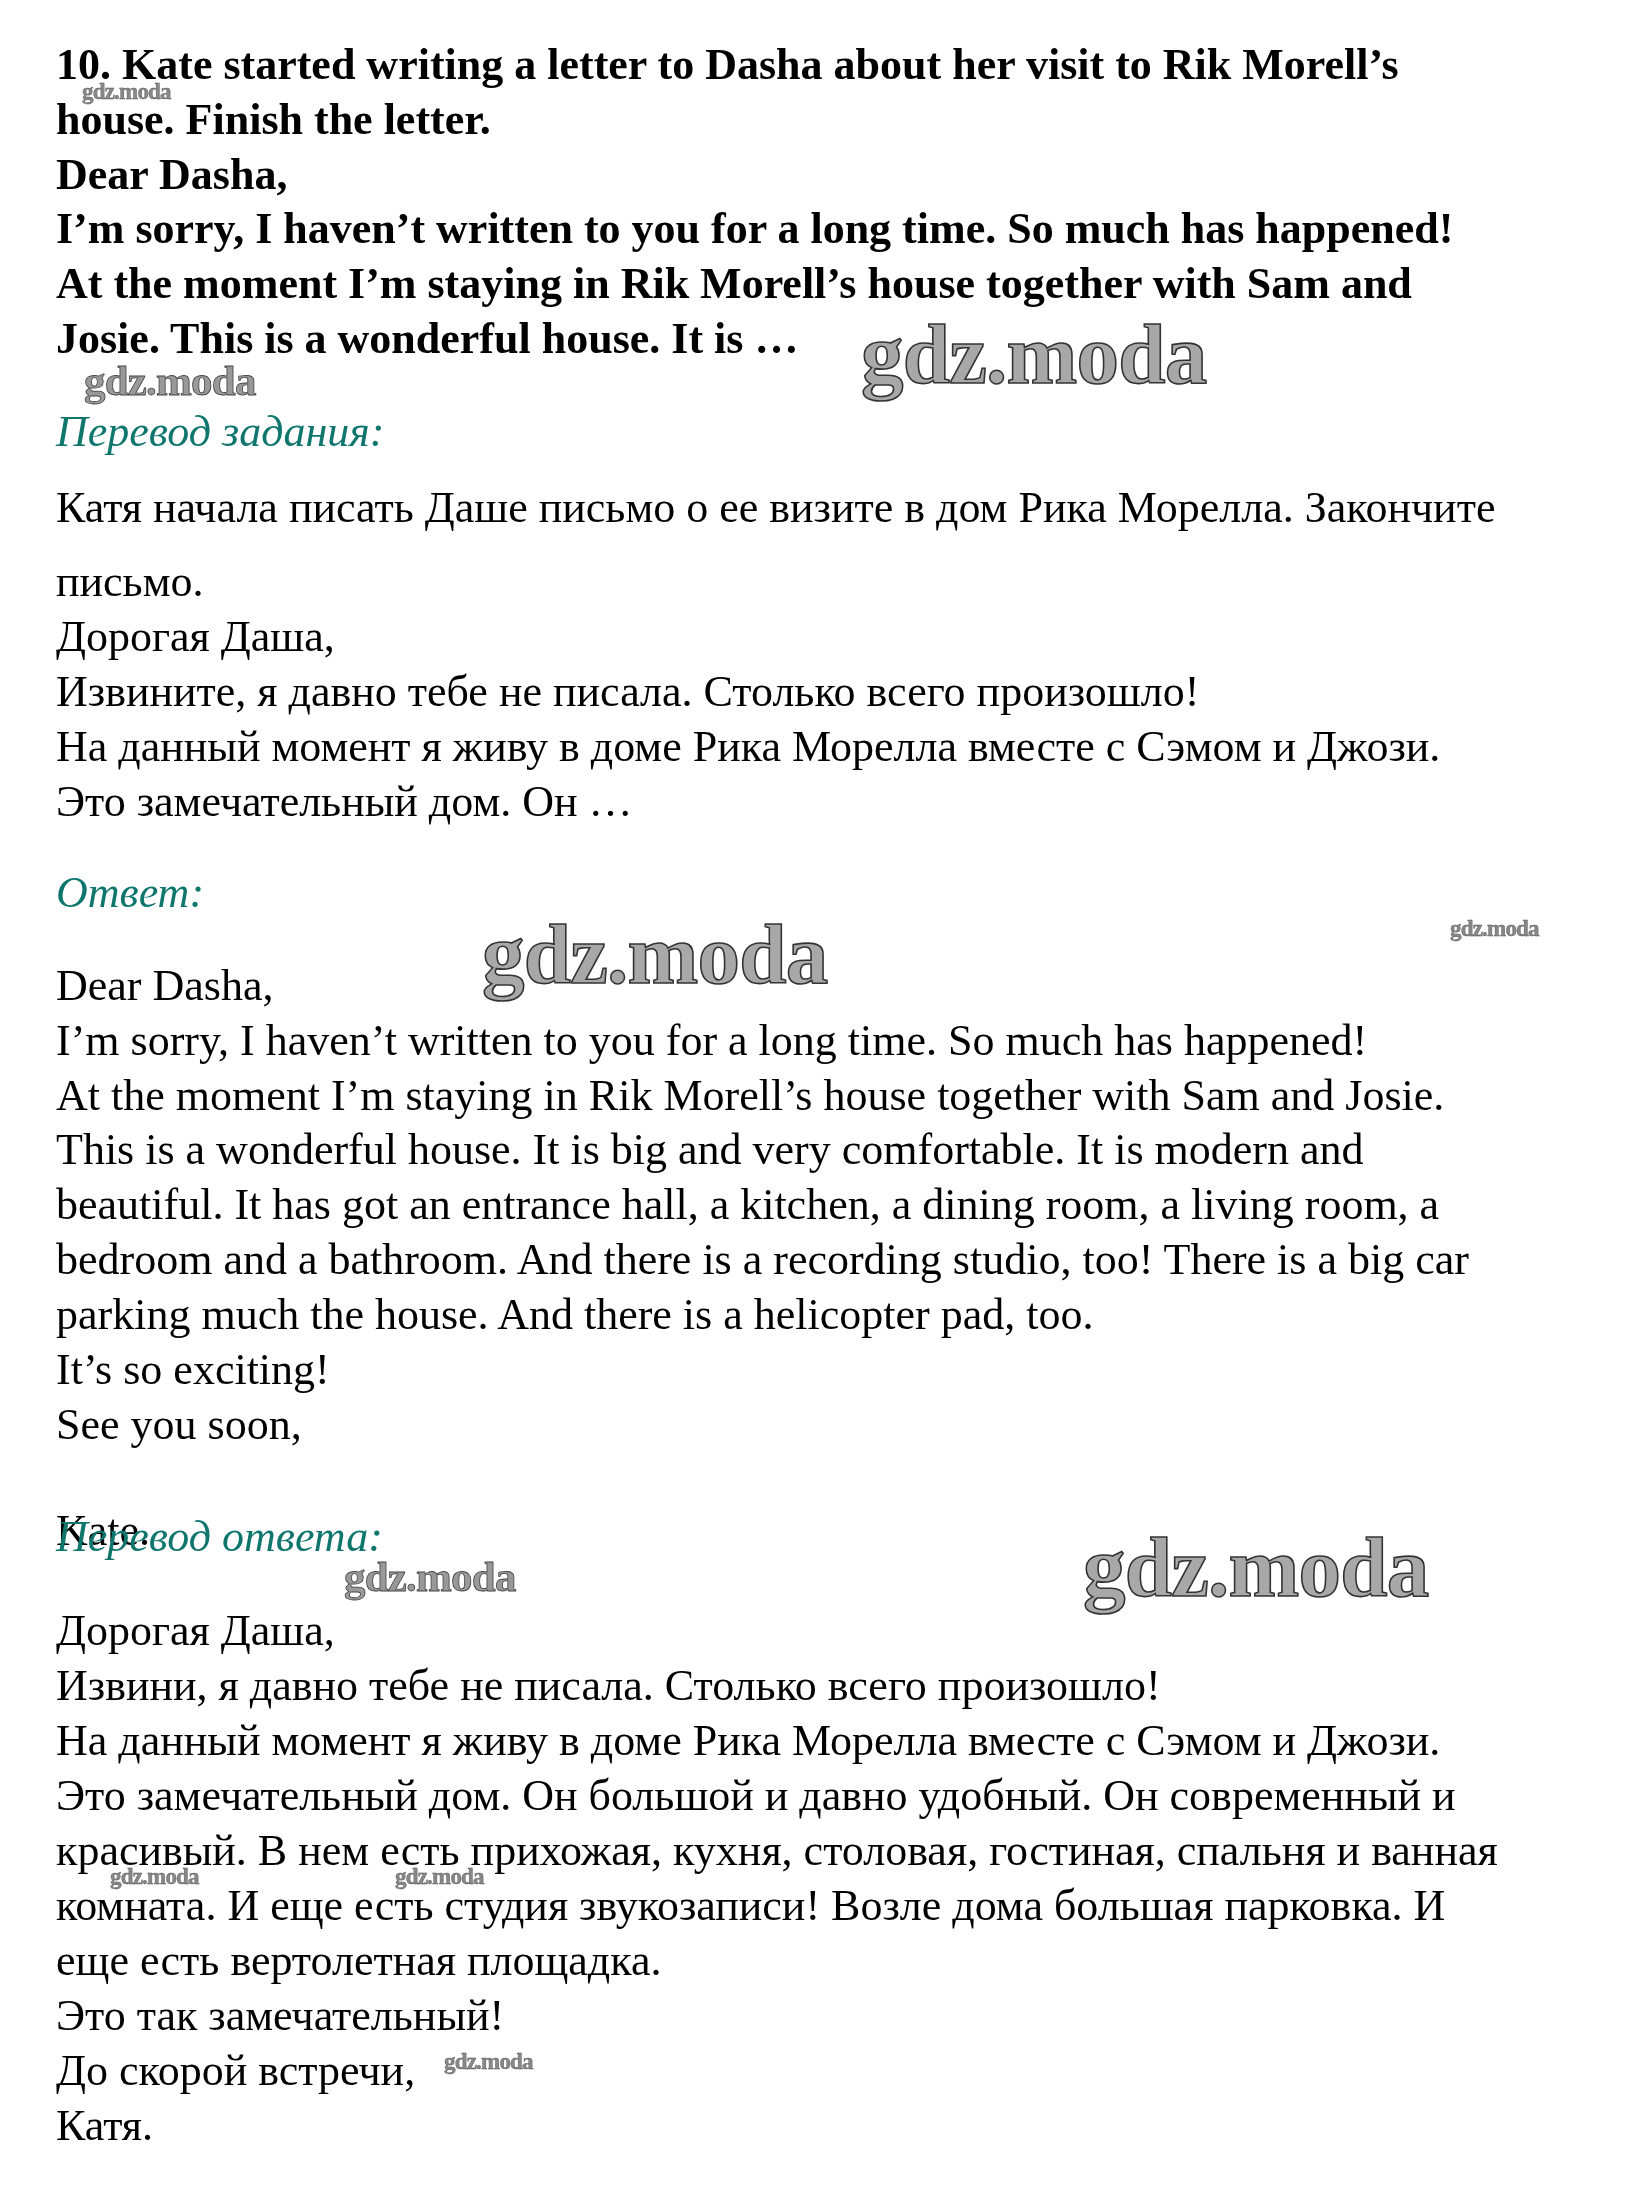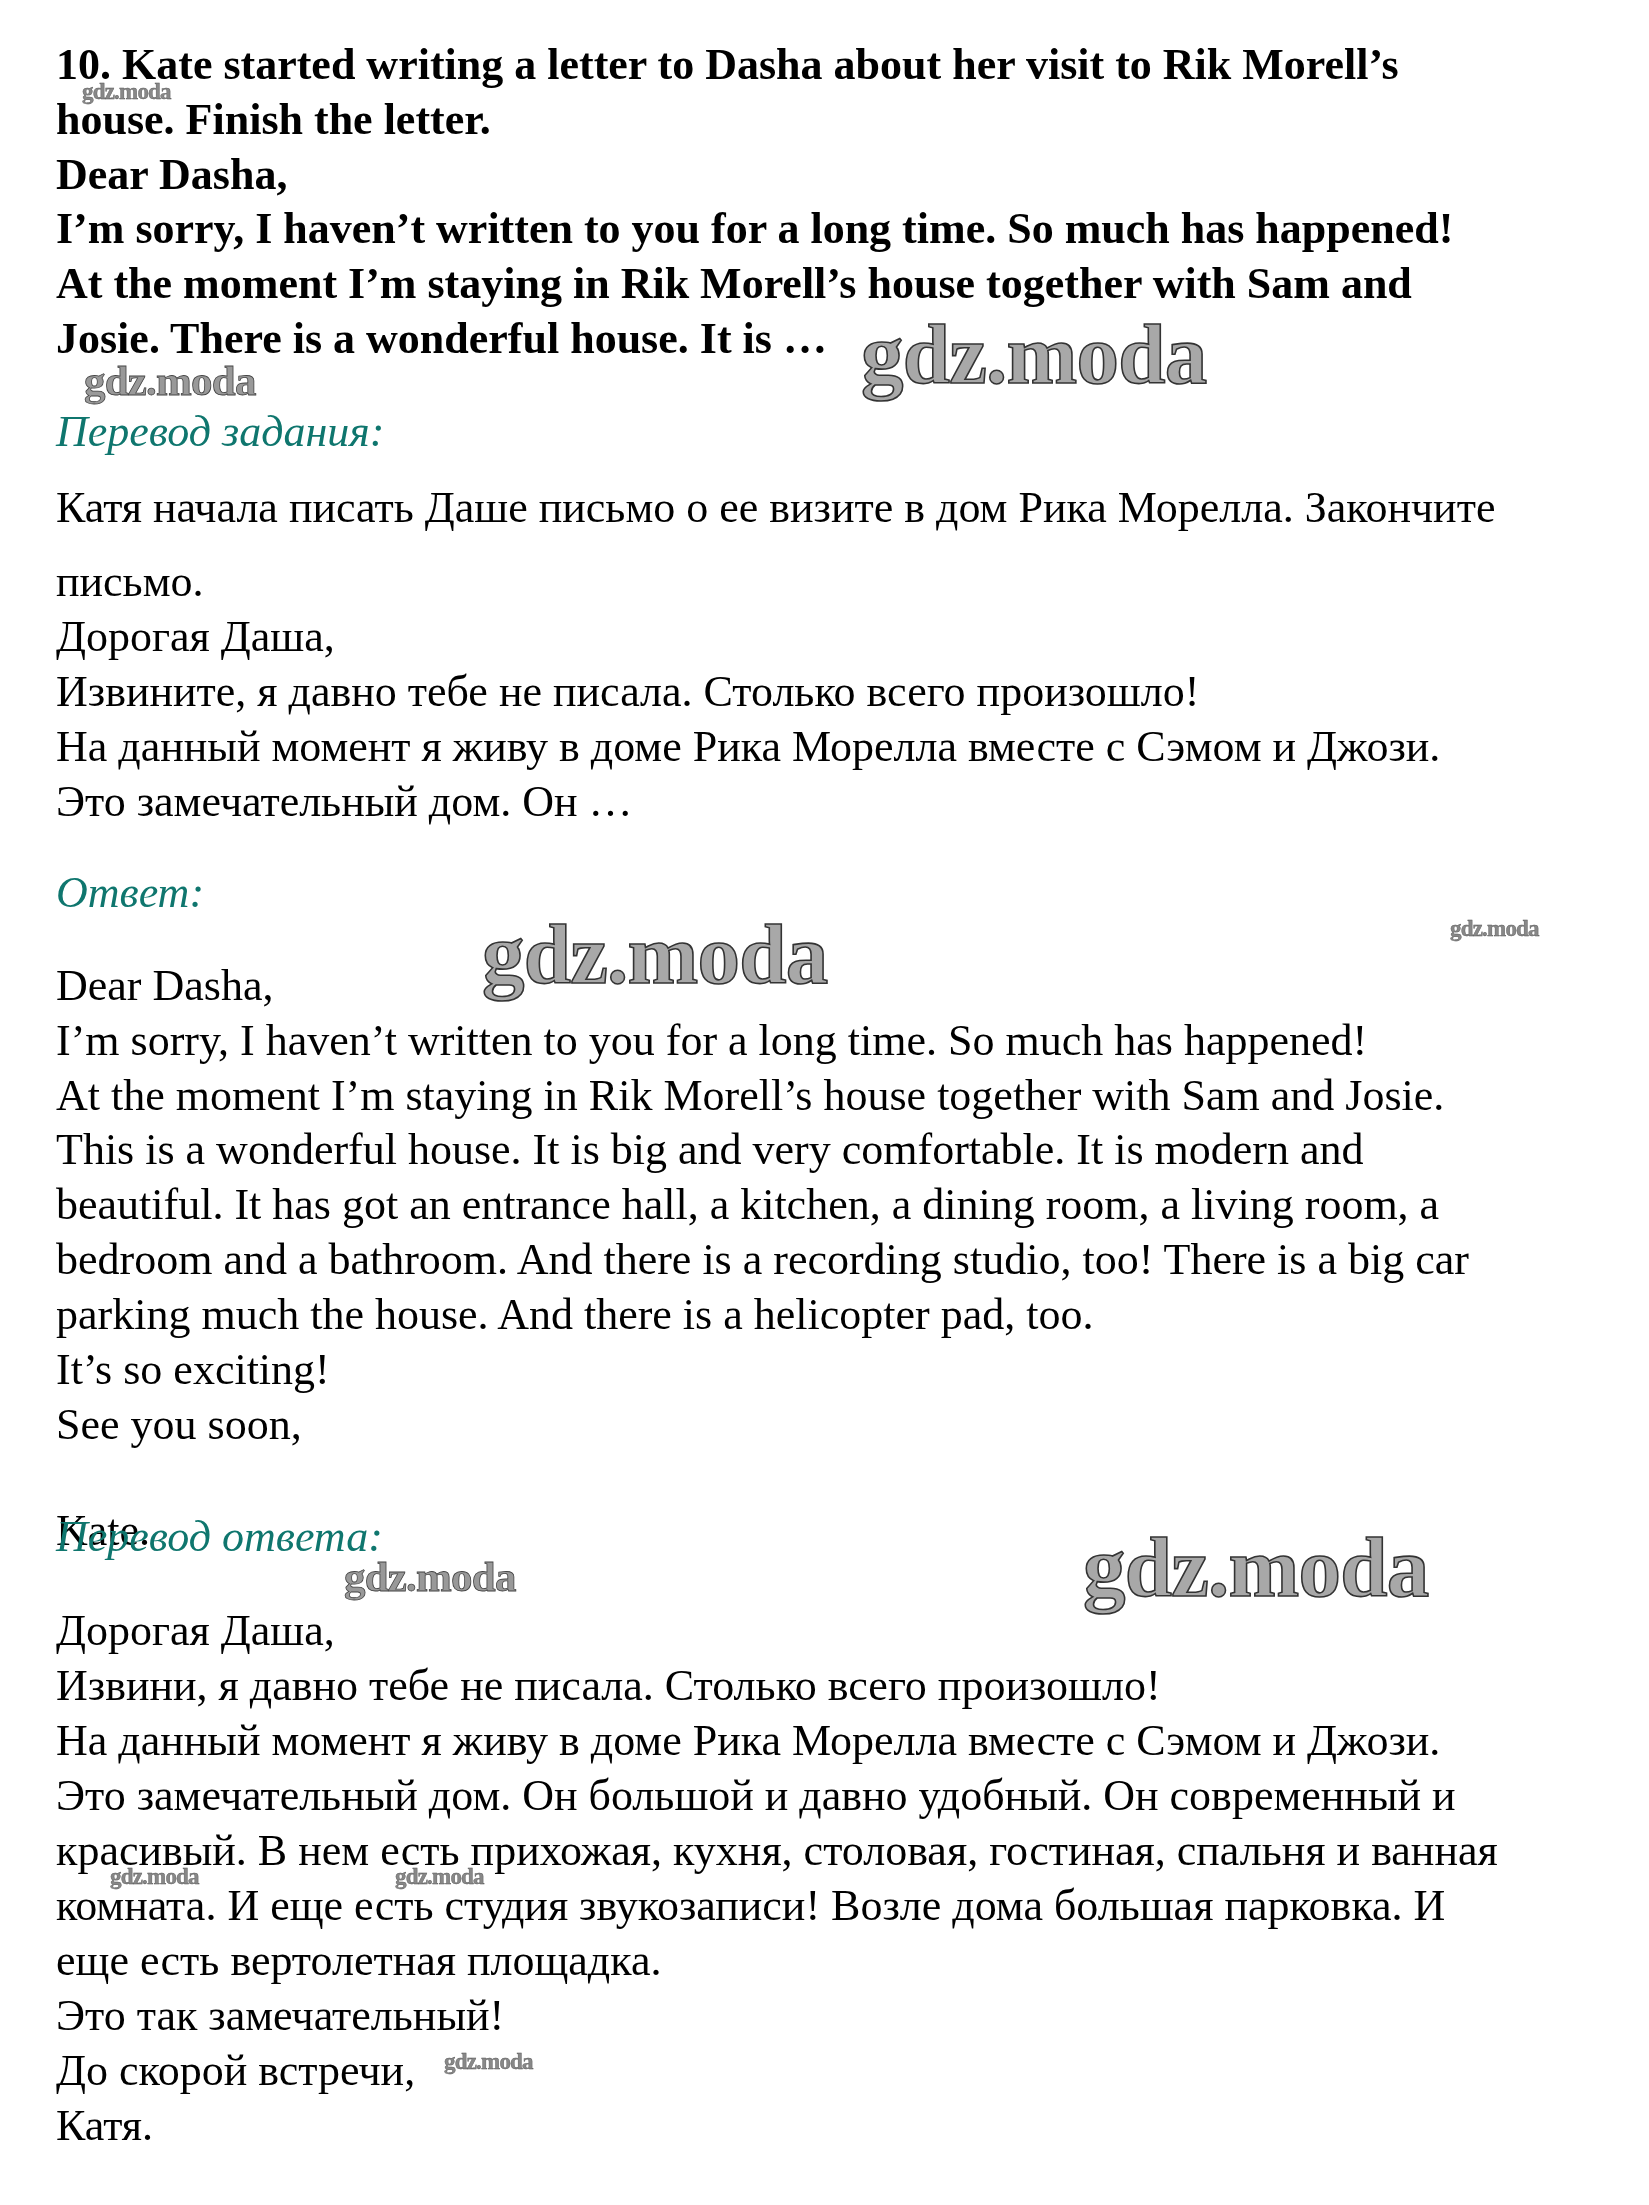--- a/index.html
+++ b/index.html
@@ -16,21 +16,21 @@
   .wm.small { font-size: 23px; color: #888; -webkit-text-stroke: 0.4px #555; }
 </style>
 </head>
 <body>
 
 <div class="line bold" style="top:43px">10. Kate started writing a letter to Dasha about her visit to Rik Morell’s</div>
 <div class="line bold" style="top:98px">house. Finish the letter.</div>
 <div class="line bold" style="top:153px">Dear Dasha,</div>
 <div class="line bold" style="top:207px">I’m sorry, I haven’t written to you for a long time. So much has happened!</div>
 <div class="line bold" style="top:262px">At the moment I’m staying in Rik Morell’s house together with Sam and</div>
-<div class="line bold" style="top:317px">Josie. There is a wonderful house. It is …</div>
+<div class="line bold" style="top:317px">Josie. This is a wonderful house. It is …</div>
 
 <div class="line ital" style="top:410px">Перевод задания:</div>
 <div class="line" style="top:486px">Катя начала писать Даше письмо о ее визите в дом Рика Морелла. Закончите</div>
 <div class="line" style="top:560px">письмо.</div>
 <div class="line" style="top:615px">Дорогая Даша,</div>
 <div class="line" style="top:670px">Извините, я давно тебе не писала. Столько всего произошло!</div>
 <div class="line" style="top:725px">На данный момент я живу в доме Рика Морелла вместе с Сэмом и Джози.</div>
 <div class="line" style="top:780px">Это замечательный дом. Он …</div>
 
 <div class="line ital" style="top:871px">Ответ:</div>

